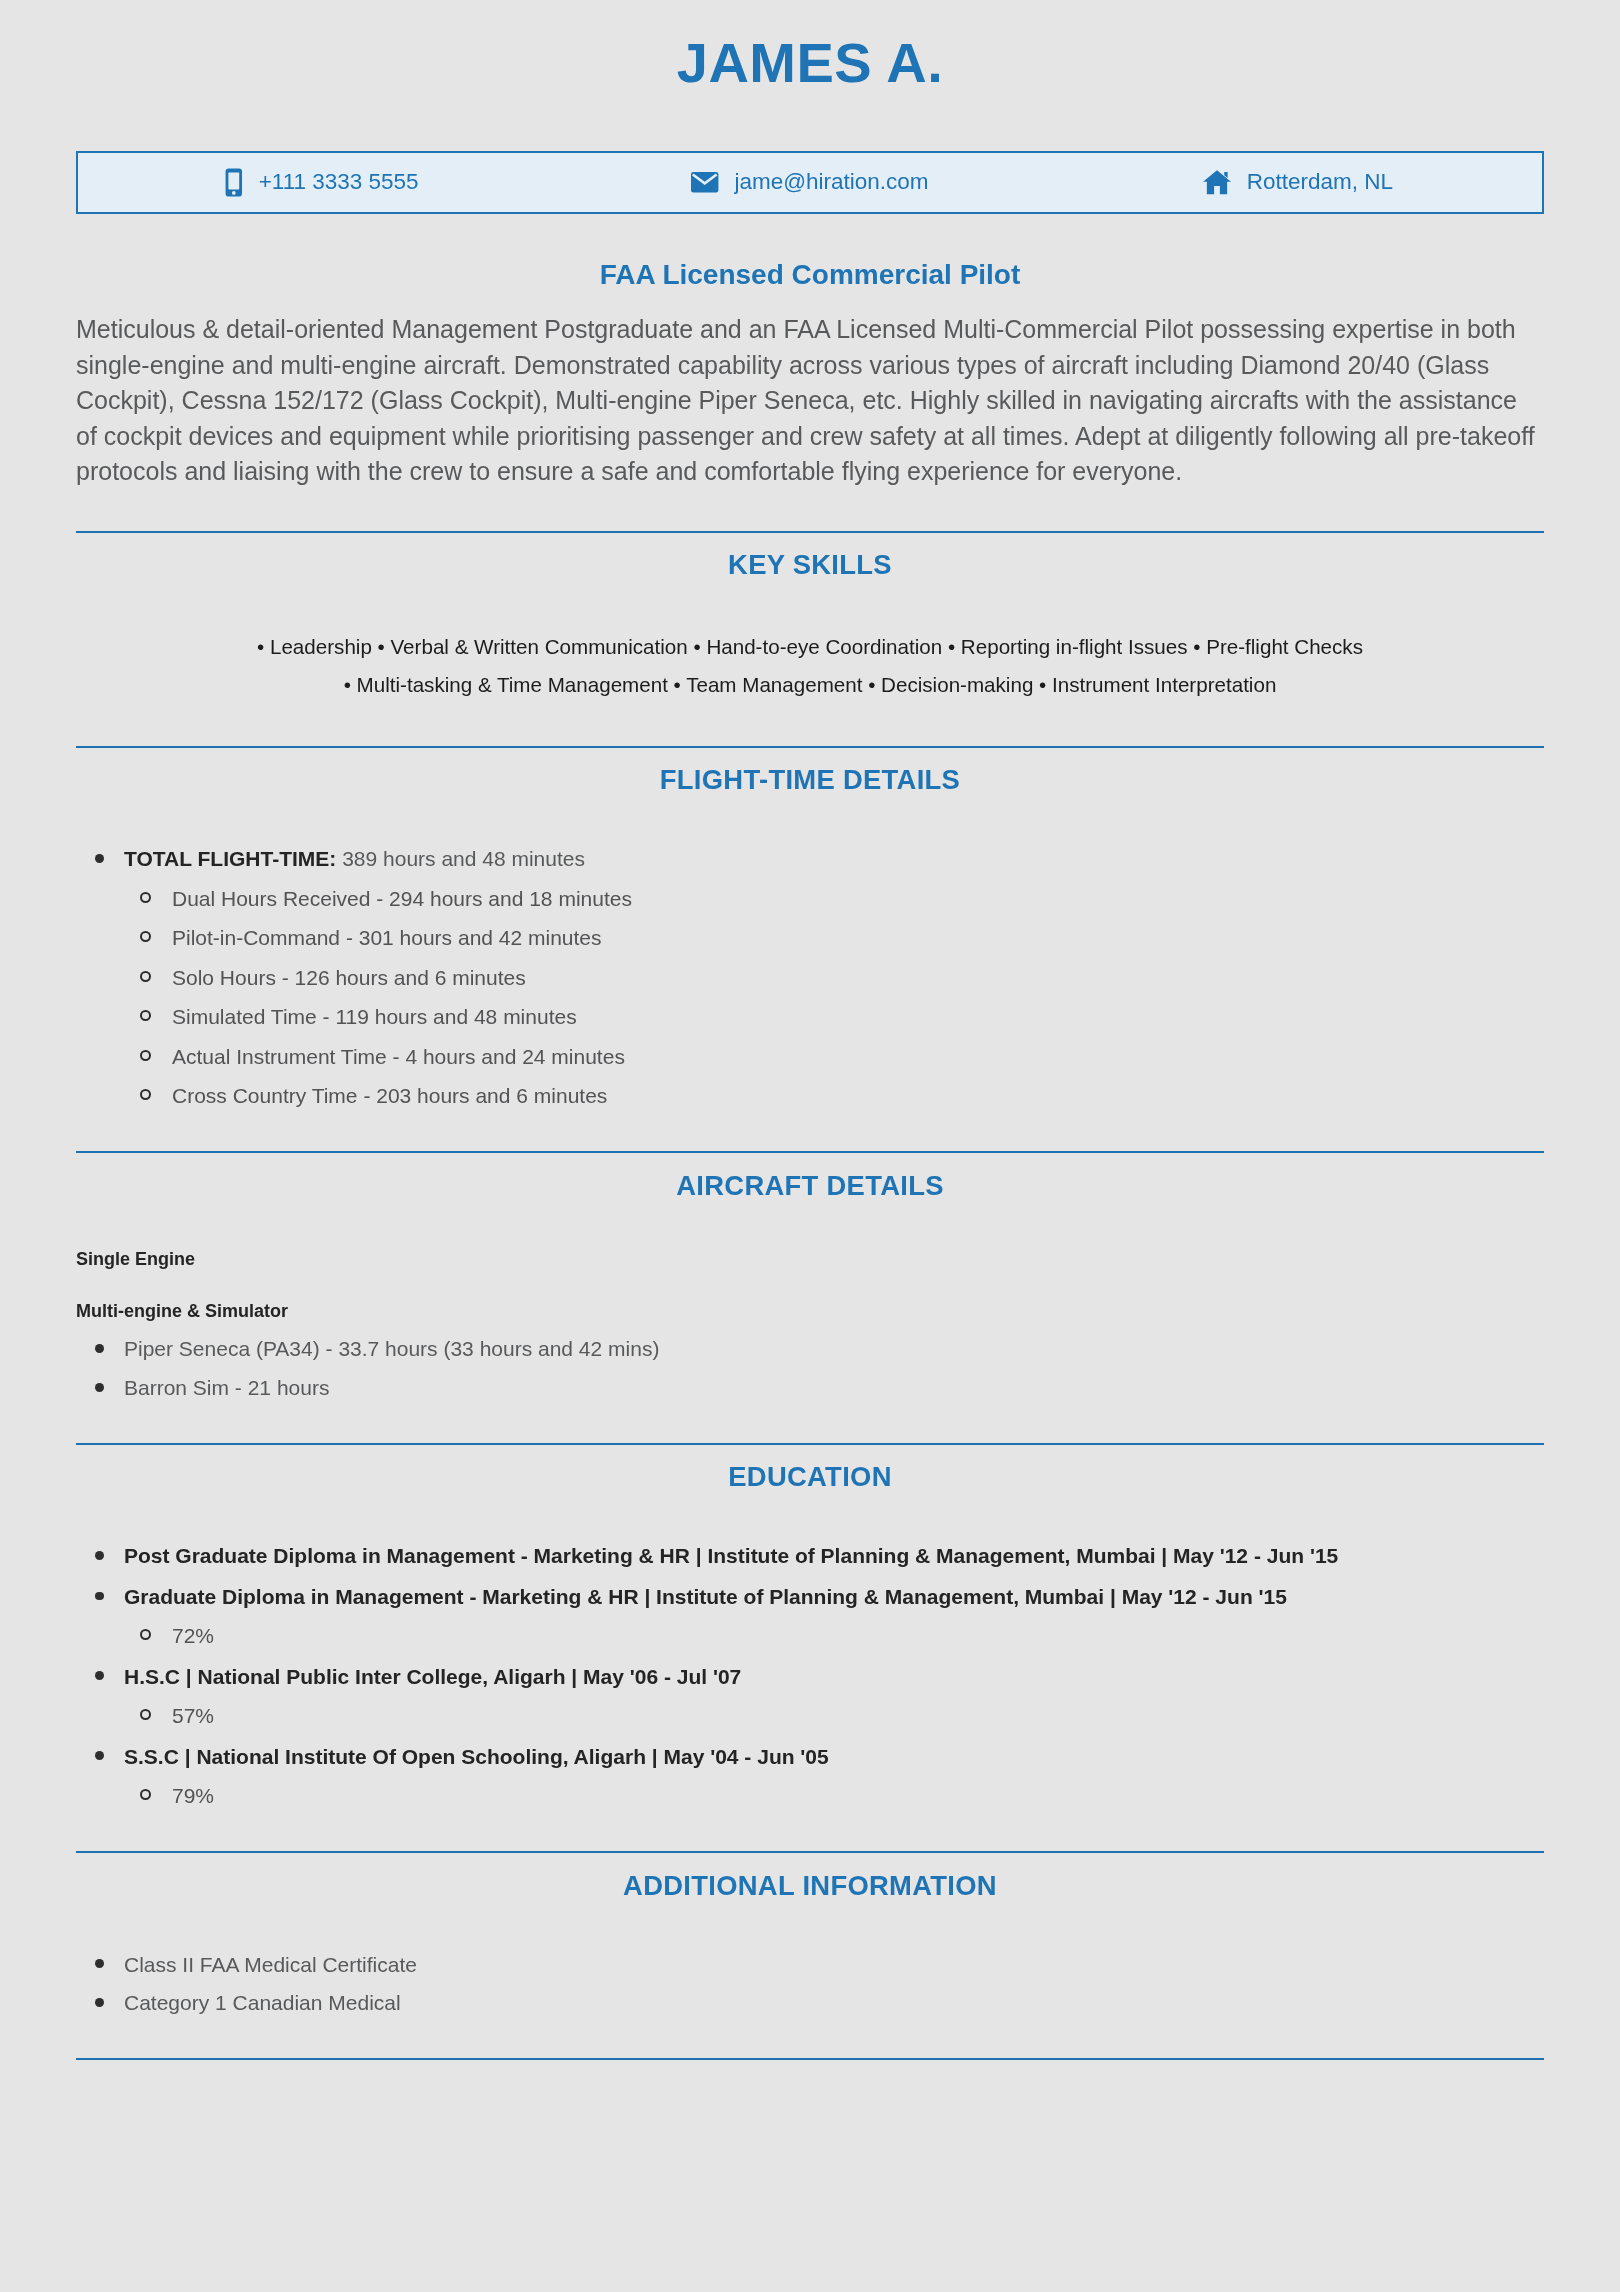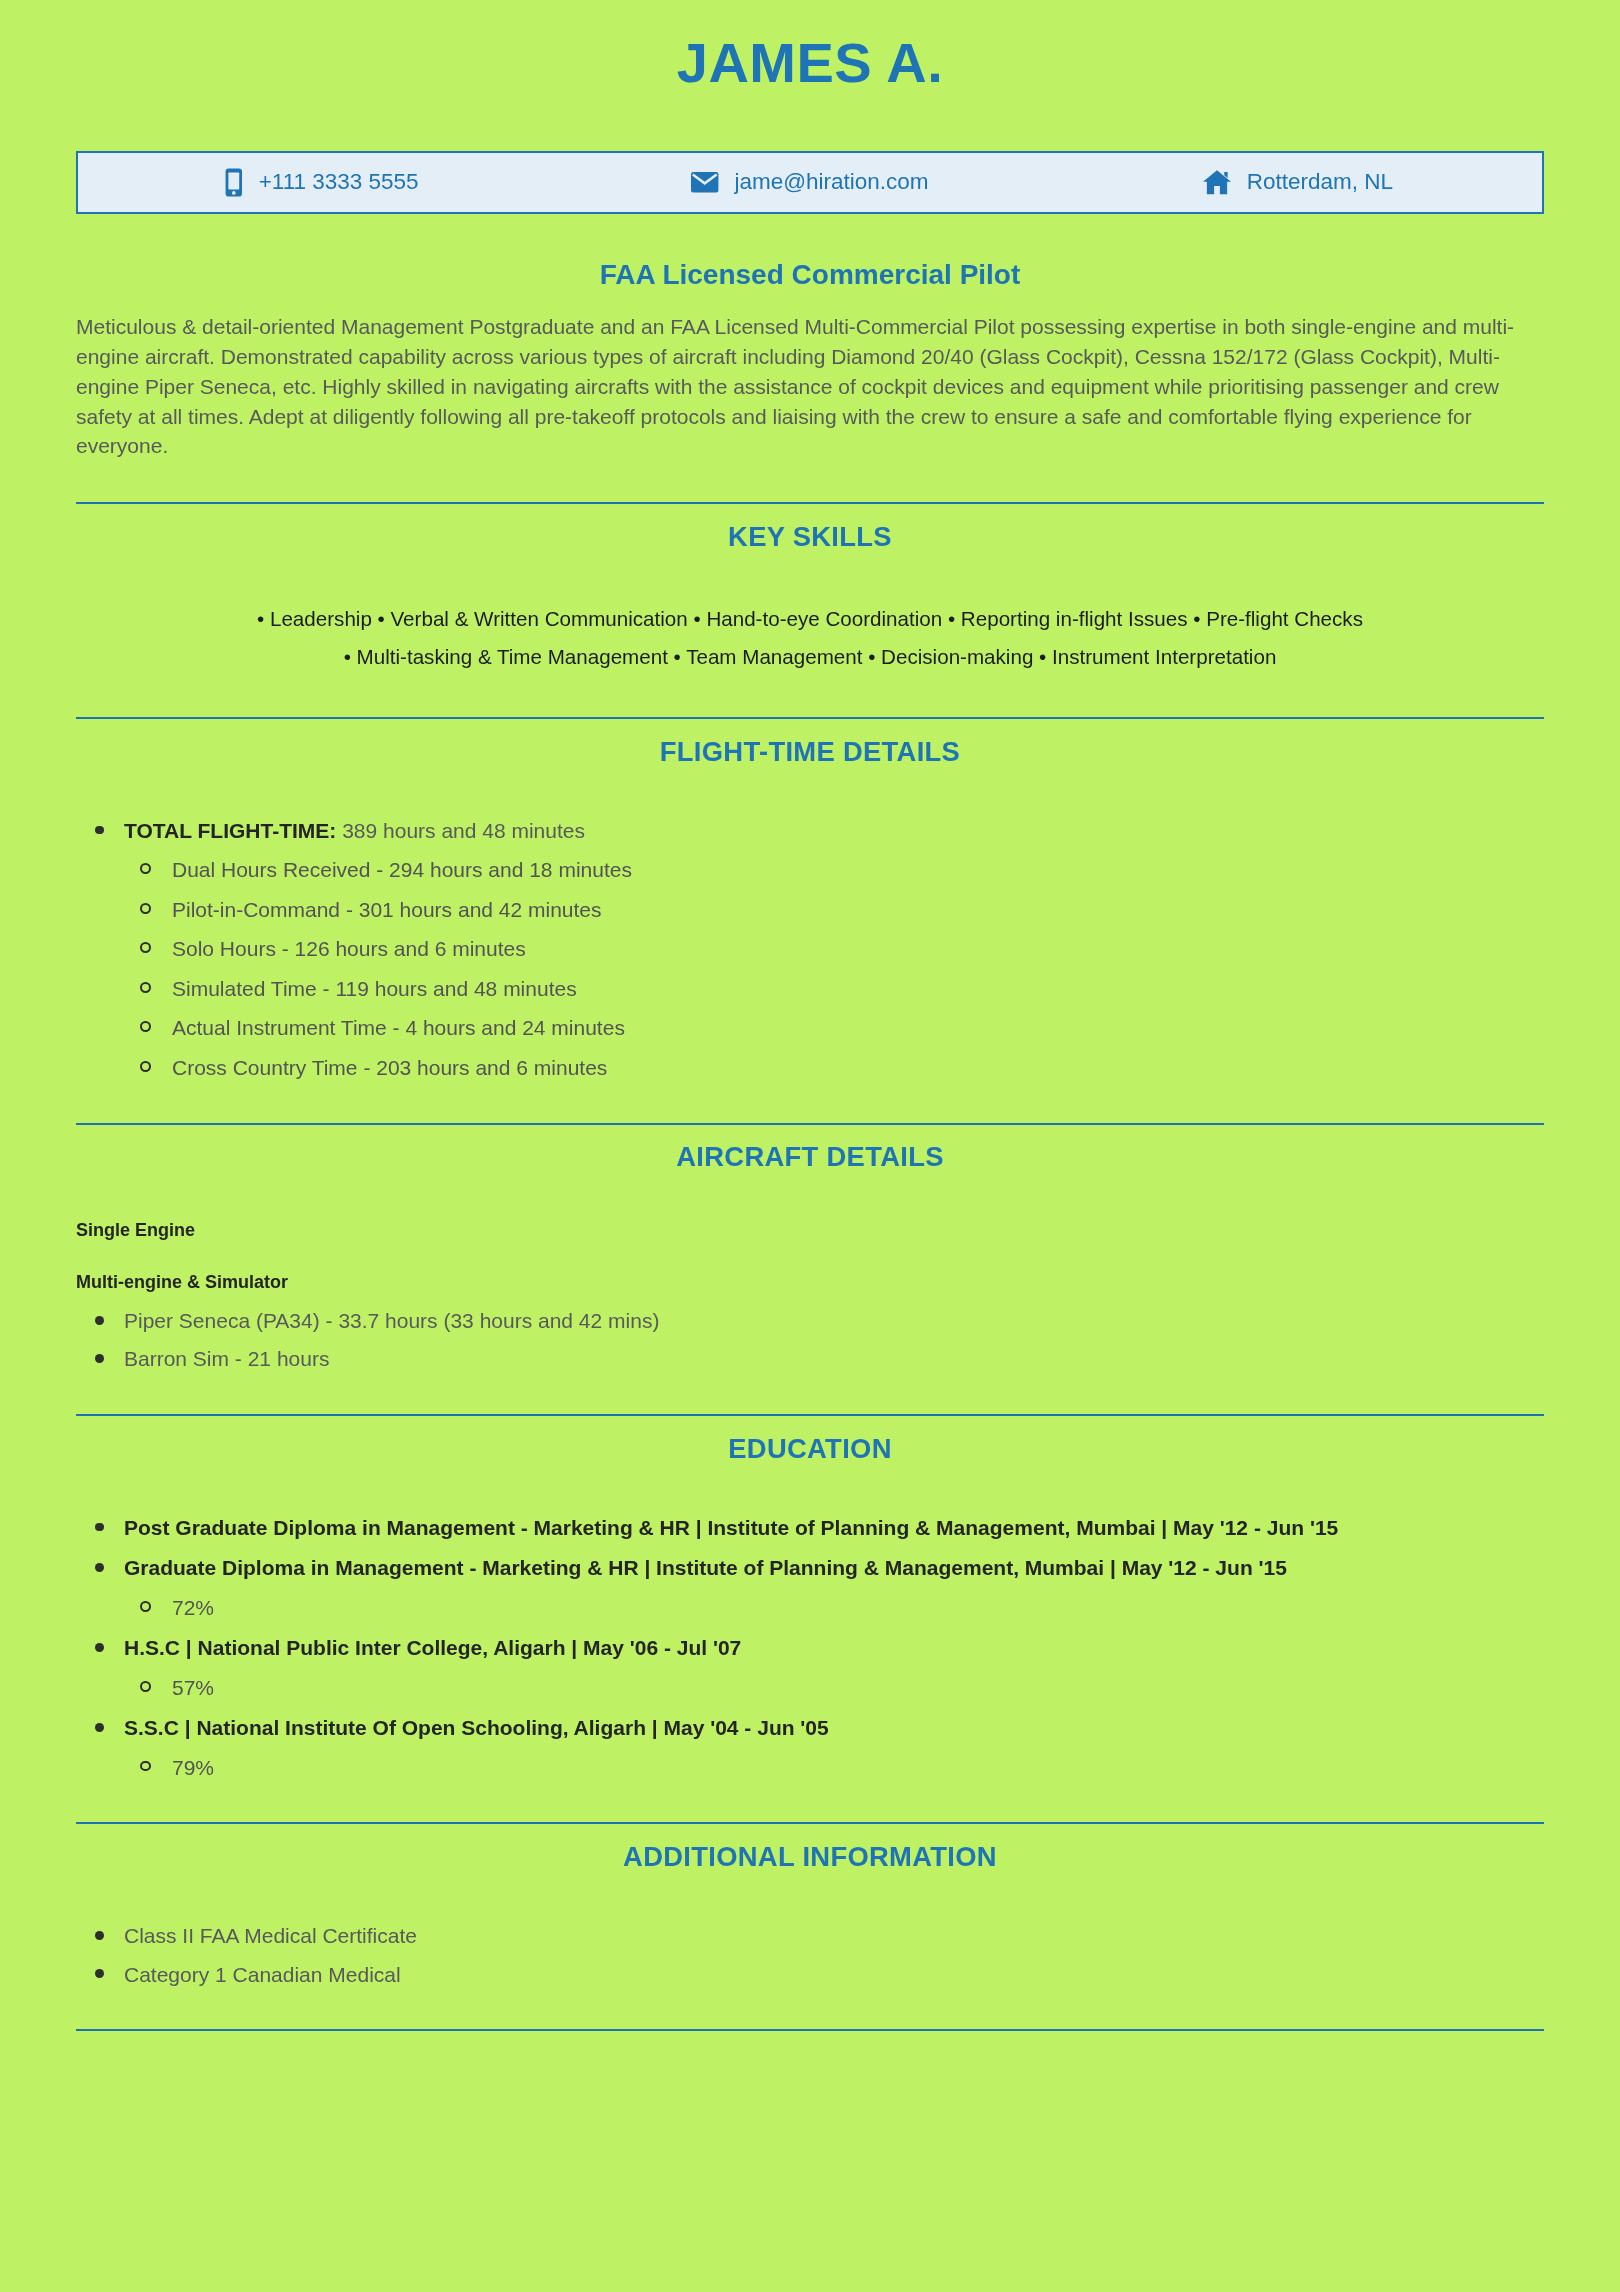--- a/index.html
+++ b/index.html
@@ -6,21 +6,21 @@
   html, body { margin: 0; padding: 0; background: #ffffff; }
   body {
     width: 1620px;
     font-family: "Liberation Sans", sans-serif;
     -webkit-font-smoothing: antialiased;
   }
   .page {
     width: 1620px;
     min-height: 2293px;
     padding: 29px 76px 19px 76px;
-    background: #bef264;
+    background: #e5e5e5;
   }
   
   .name {
     margin: 0;
     text-align: center;
     color: #1e74b4;
     font-size: 56px;
     font-weight: 700;
     letter-spacing: 0.5px;
     line-height: 1.2;
@@ -47,21 +47,21 @@
   .profile-title {
     margin: 45px 0 0;
     text-align: center;
     color: #1e74b4;
     font-size: 28px;
     font-weight: 700;
   }
   .summary {
     margin: 21.6px 0 0;
     color: #58595b;
-    font-size: 21px;
+    font-size: 25px;
     line-height: 1.42;
   }
   
   .divider {
     border: none;
     border-top: 2.9px solid #1f72b2;
     margin: 41px 0 0;
   }
   .section-heading {
     margin: 16.7px 0 0;

